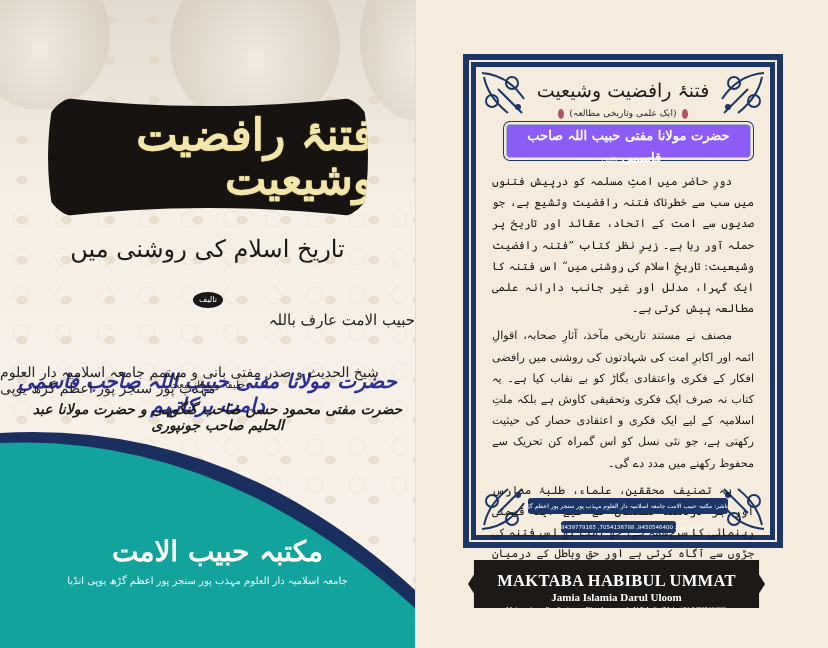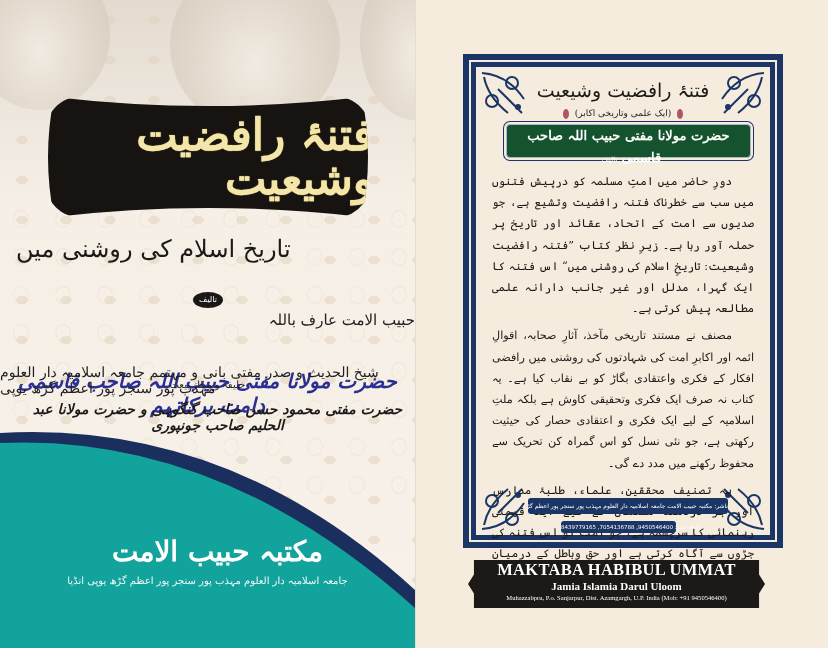--- a/index.html
+++ b/index.html
@@ -33,22 +33,22 @@
     border-radius: 36px / 46px;
     clip-path: path('M 12 0 Q 166 18 320 0 Q 332 60 320 120 Q 166 102 12 120 Q 0 60 12 0 Z');
     display: flex; align-items: center; justify-content: center;
   }
   .title-text {
     font-family: "DejaVu Serif", serif; font-size: 44px; font-weight: bold;
     color: #f3e6a8; direction: rtl; letter-spacing: -1px; line-height: 1;
     text-shadow: 0 0 1px #d8c97f;
   }
   .subtitle {
-    position: absolute; left: 0; width: 415px; top: 235px; text-align: left;
-    font-family: "DejaVu Serif", serif; font-size: 24px; color: #1c1a18; direction: rtl; margin-left: 16px;
+    position: absolute; left: 0; width: 415px; top: 235px; text-align: center;
+    font-family: "DejaVu Serif", serif; font-size: 24px; color: #1c1a18; direction: rtl;
   }
   .author-badge {
     position: absolute; left: 193px; top: 292px; width: 30px; height: 16px; border-radius: 50%;
     background: #1a1816; color: #fff; font-size: 8px; text-align: center; line-height: 16px;
     direction: rtl; font-family: "DejaVu Sans", sans-serif;
   }
   .author-honor {
     position: absolute; left: 0; width: 415px; top: 311px; text-align: right;
     font-family: "DejaVu Serif", serif; font-size: 15px; color: #222; direction: rtl;
   }
@@ -110,21 +110,21 @@
   .back-tagline {
     position: absolute; left: 0; width: 100%; top: 41px; text-align: center;
     font-family: "DejaVu Serif", serif; font-size: 9px; color: #222; direction: rtl;
   }
   .back-tagline .bullet {
     display: inline-block; width: 6px; height: 10px; border-radius: 50%; background: #b05565;
     vertical-align: middle; margin: 0 6px;
   }
   .author-plate {
     position: absolute; left: 30px; top: 57px; width: 245px; height: 34px;
-    background: #14532d; border: 1px solid #a9b6cf; border-radius: 4px;
+    background: #8b5cf6; border: 1px solid #a9b6cf; border-radius: 4px;
     box-shadow: 0 0 0 2px #f6ecdd, 0 0 0 3px #1b3666;
     text-align: center; color: #fff; direction: rtl;
   }
   .author-plate .ap-name { font-family: "DejaVu Serif", serif; font-size: 13px; font-weight: bold; line-height: 22px; }
   .author-plate .ap-label { font-size: 7px; margin-left: 6px; font-weight: normal; }
   .author-plate .ap-desc { font-size: 4.5px; line-height: 8px; color: #e8ecf4; white-space: nowrap; overflow: hidden; }
 
   .back-body {
     position: absolute; left: 16px; right: 16px; top: 104px;
     font-family: "DejaVu Serif", serif; font-size: 11.2px; line-height: 21.2px;
@@ -142,21 +142,21 @@
     background: #1b3666; border-radius: 3px; color: #fff; font-size: 5.5px;
     text-align: center; line-height: 12px; white-space: nowrap;
   }
 
   .bottom-banner {
     position: absolute; left: 52px; top: 560px; width: 297px; height: 48px;
     background: #1c1917;
     clip-path: polygon(2% 0, 98% 0, 98% 30%, 100% 50%, 98% 70%, 98% 100%, 2% 100%, 2% 70%, 0 50%, 2% 30%);
     text-align: center; color: #fff; font-family: "Liberation Serif", serif;
   }
-  .bb-name { font-size: 16.5px; font-weight: bold; line-height: 20px; padding-top: 0; letter-spacing: 0.3px; }
+  .bb-name { font-size: 16.5px; font-weight: bold; line-height: 20px; padding-top: 11px; letter-spacing: 0.3px; }
   .bb-sub { font-size: 11px; font-weight: bold; line-height: 12px; }
   .bb-addr { font-size: 6.6px; line-height: 11px; }
 </style>
 </head>
 <body>
 
 <div class="front">
   <div class="arch a1"></div>
   <div class="arch a2"></div>
   <div class="arch a3"></div>
@@ -223,21 +223,21 @@
               <circle cx="34" cy="14" r="6"></circle>
               <circle cx="14" cy="32" r="6"></circle>
             <path d="M6 8 Q 10 28 30 44"></path>
               <path d="M20 20 L 44 44"></path>
           </g>
           <circle cx="40" cy="38" r="3" fill="#1b3666"></circle>
         </svg>
 
         <div class="back-title">فتنۂ رافضیت وشیعیت</div>
         <div class="back-tagline">
-          <span class="bullet"></span><span>(ایک علمی وتاریخی اکابر)</span><span class="bullet"></span>
+          <span class="bullet"></span><span>(ایک علمی وتاریخی مطالعہ)</span><span class="bullet"></span>
         </div>
 
         <div class="author-plate">
           <div class="ap-name">
             <span>حضرت مولانا مفتی حبیب اللہ صاحب قاسمی</span>
             <span class="ap-label">تالیف</span>
           </div>
           <div class="ap-desc">شیخ الحدیث وصدر مفتی بانی ومہتمم جامعہ اسلامیہ دار العلوم مہذب پور، سنجر پور، اعظم گڑھ یو پی انڈیا</div>
         </div>
 

